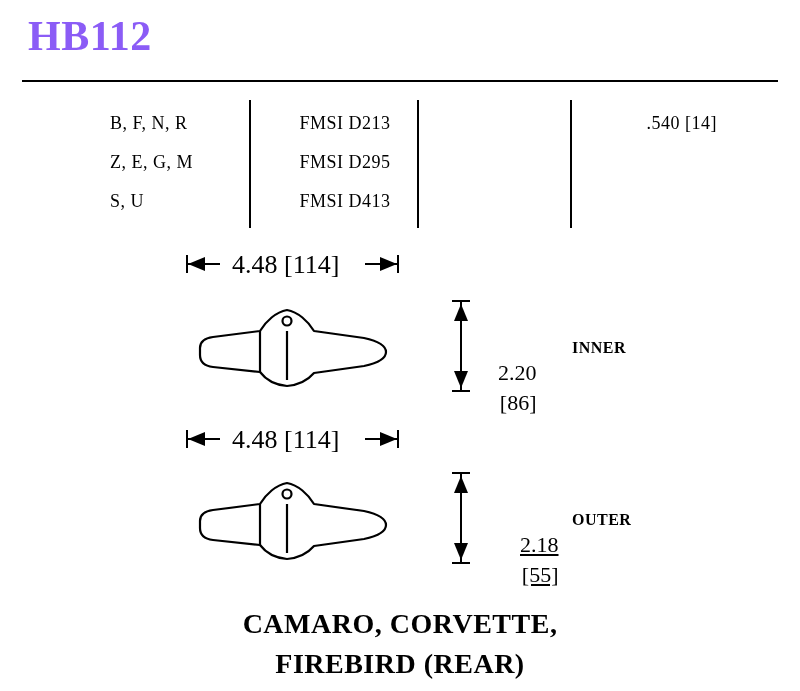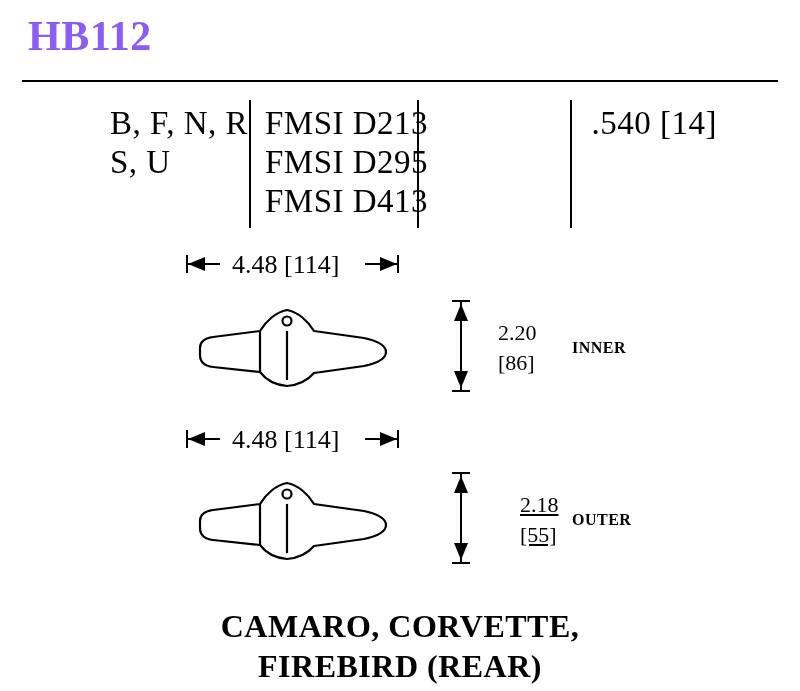--- a/index.html
+++ b/index.html
@@ -59,21 +59,21 @@
     text-align: center;
   }
   .spec-col-c {
     position: absolute;
     left: 457px;
     top: 0px;
     width: 150px;
     text-align: right;
   }
   .spec-line {
-    font-size: 33px;
+    font-size: 18px;
     line-height: 39px;
     white-space: nowrap;
     letter-spacing: 0.5px;
   }
   .vline {
     position: absolute;
     width: 2px;
     background: #000;
   }
   .vline-1 { left: 249px; top: 100px; height: 128px; }
@@ -136,40 +136,41 @@
     width: 0; height: 0;
     border-left: 7px solid transparent;
     border-right: 7px solid transparent;
   }
   .vdim .tri-up { border-bottom: 17px solid #000; }
   .vdim .tri-dn { border-top: 17px solid #000; }
 
   .vdim-label {
     position: absolute;
     font-size: 22px;
-    text-align: left;
+    text-align: right;
     white-space: nowrap;
     line-height: 30px;
+    margin-top: 40px;
   }
   .side-label {
     position: absolute;
     font-size: 16px;
     font-weight: bold;
     letter-spacing: 0.5px;
     white-space: nowrap;
   }
   .pad-svg {
     position: absolute;
   }
   .footer {
     position: absolute;
     left: 0;
     width: 800px;
     text-align: center;
-    font-size: 32px;
+    font-size: 28px;
     font-weight: bold;
     letter-spacing: 0.5px;
   }
   .footer-1 { top: 608px; }
   .footer-2 { top: 648px; }
 </style>
 </head>
 <body>
 
 <div id="page">
@@ -177,20 +178,21 @@
   <div class="part-number">HB112</div>
   <div class="hr-top"></div>
 
   <div class="vline vline-1"></div>
   <div class="vline vline-2"></div>
   <div class="vline vline-3"></div>
 
   <div class="spec-table">
     <div class="spec-col-a">
       <div class="spec-line">B, F, N, R</div>
+      <div class="spec-line">Z, E, G, M</div>
       <div class="spec-line">S, U</div>
     </div>
     <div class="spec-col-b">
       <div class="spec-line">FMSI D213</div>
       <div class="spec-line">FMSI D295</div>
       <div class="spec-line">FMSI D413</div>
     </div>
     <div class="spec-col-c">
       <div class="spec-line">.540 [14]</div>
     </div>

